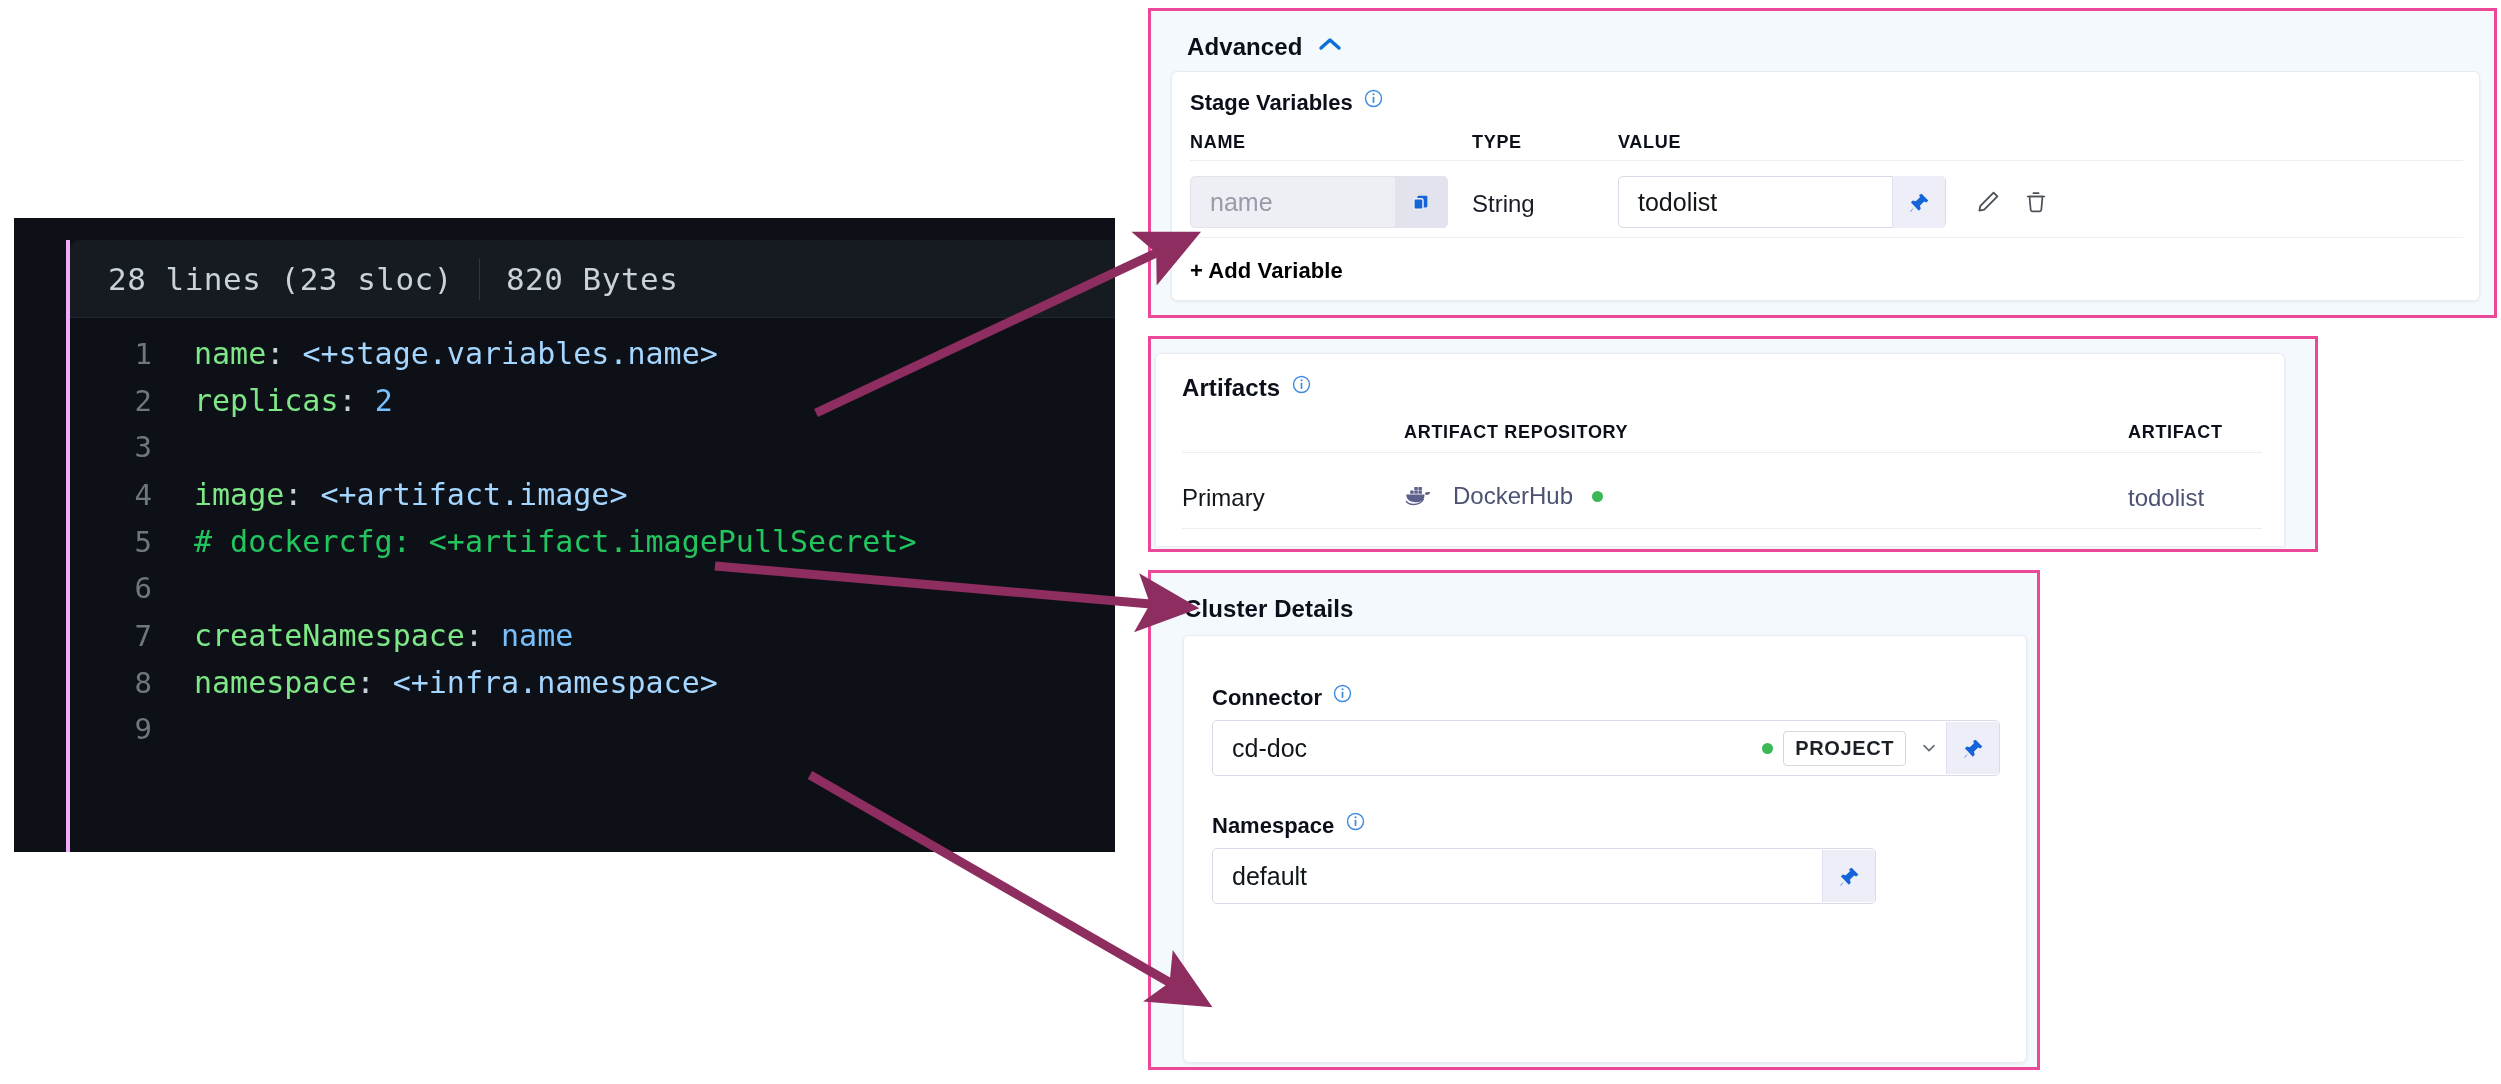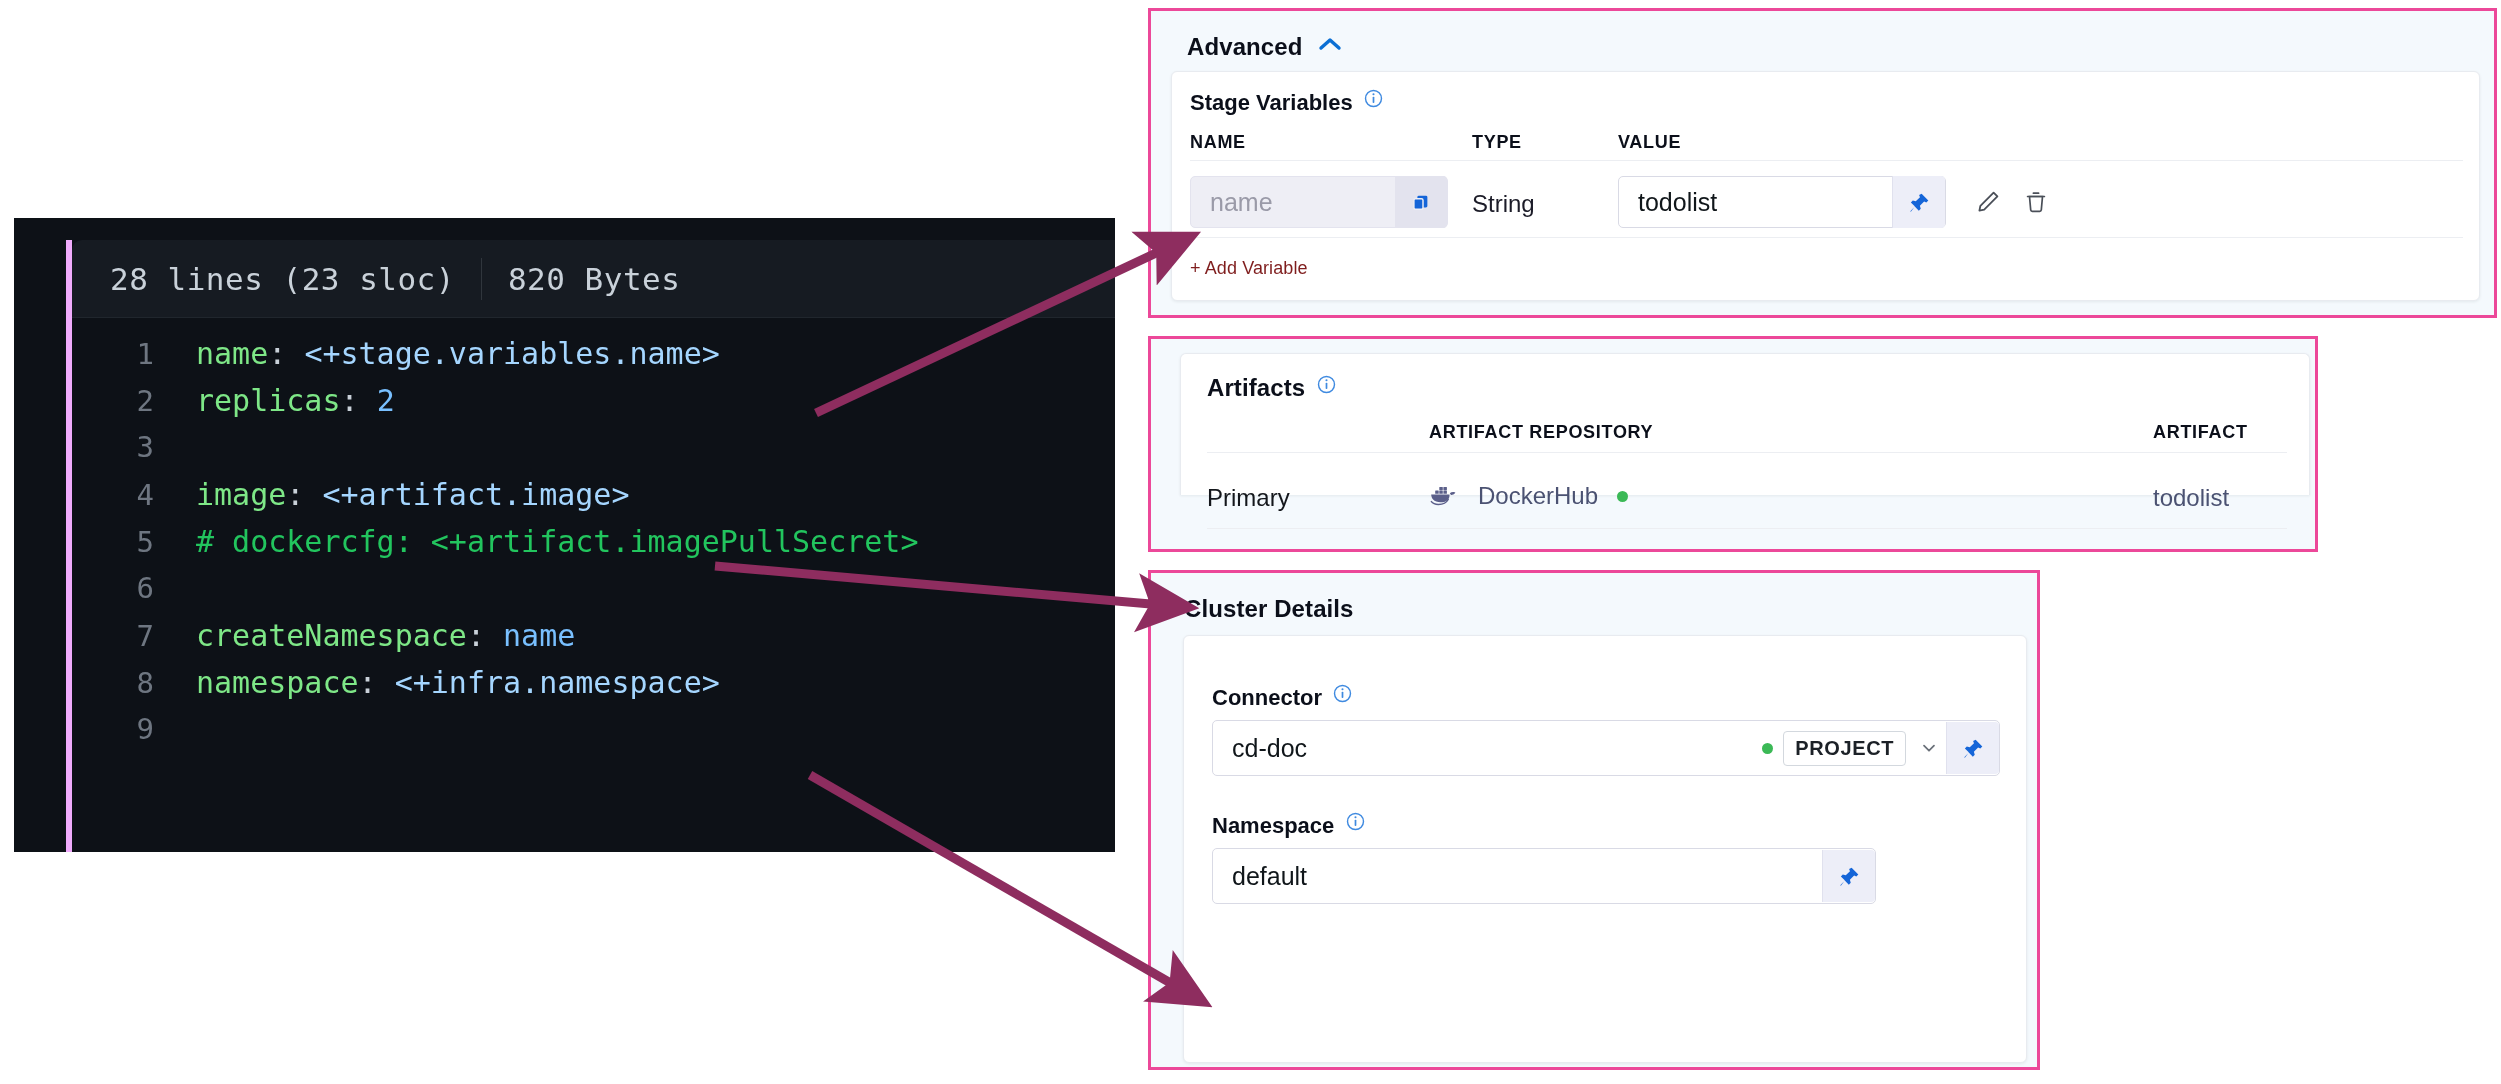--- a/index.html
+++ b/index.html
@@ -10,21 +10,21 @@
     -webkit-font-smoothing:antialiased;
   }
 
   
   #code-panel{
     position:absolute;left:14px;top:218px;width:1101px;height:634px;
     background:#0d1117;overflow:hidden;
   }
   #code-inner{
     position:absolute;left:52px;top:22px;right:0;bottom:0;
-    border-left:6px solid #f0abfc;
+    border-left:4px solid #f0abfc;
     background:#0d1117;
   }
   #code-header{
     height:78px;background:#161b22;
     border-bottom:1px solid #20262d;
     border-top-left-radius:10px;
     display:flex;align-items:center;
     padding-left:38px;
     box-sizing:border-box;
   }
@@ -113,21 +113,21 @@
     border:1px solid #d3d8de;border-radius:4px;
     font-size:20px;font-weight:bold;letter-spacing:.6px;color:#1c2127;
     padding:5px 11px;margin-right:6px;
   }
   .green-dot{
     width:11px;height:11px;border-radius:50%;background:#3bb956;
     display:inline-block;flex:0 0 auto;
   }
   .divider-row{height:1px;background:#eceef2;}
   .link-blue{
-    font-size:18px;font-weight:normal;color:#7f1d1d;letter-spacing:.1px;cursor:pointer;
+    font-size:22px;font-weight:bold;color:#000000;letter-spacing:.1px;cursor:pointer;
   }
 
   
   #arrows{position:absolute;left:0;top:0;width:2501px;height:1084px;pointer-events:none;}
 </style>
 </head>
 <body>
 
 <div id="code-panel">
   <div id="code-inner">
@@ -220,21 +220,21 @@
     </div>
 
     <div class="divider-row" style="position:absolute;left:18px;top:165px;width:1273px;"></div>
 
     <span class="link-blue" style="position:absolute;left:18px;top:186px;">+ Add Variable</span>
   </div>
 </div>
 
 <div class="outer-card" style="left:1148px;top:336px;width:1170px;height:216px;">
 
-  <div class="inner-card" style="position:absolute;left:29px;top:14px;width:1130px;height:142px;border-bottom:none;border-radius:6px 6px 0 0;">
+  <div class="inner-card" style="position:absolute;left:4px;top:14px;width:1130px;height:193px;border-bottom:none;border-radius:6px 6px 0 0;">
 
     <div style="position:absolute;left:26px;top:20px;">
       <span class="sec-title">Artifacts</span>
       <span class="info-i">
         <svg viewBox="0 0 20 20" width="19" height="19">
             <circle cx="10" cy="10" r="8.4" fill="none" stroke="#3f8ae0" stroke-width="1.5"></circle>
             <circle cx="10" cy="5.6" r="1.1" fill="#3f8ae0"></circle>
             <rect x="9.1" y="8.2" width="1.8" height="6.6" rx=".8" fill="#3f8ae0"></rect>
           </svg>
       </span>

